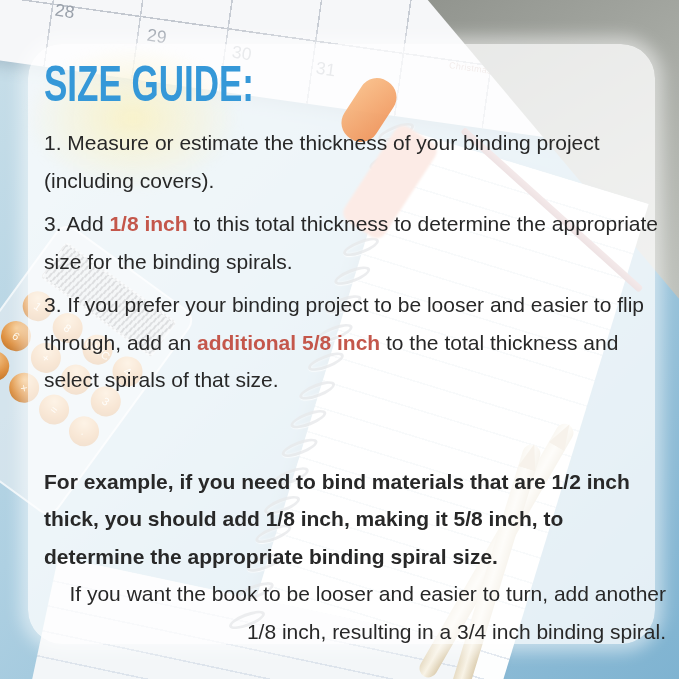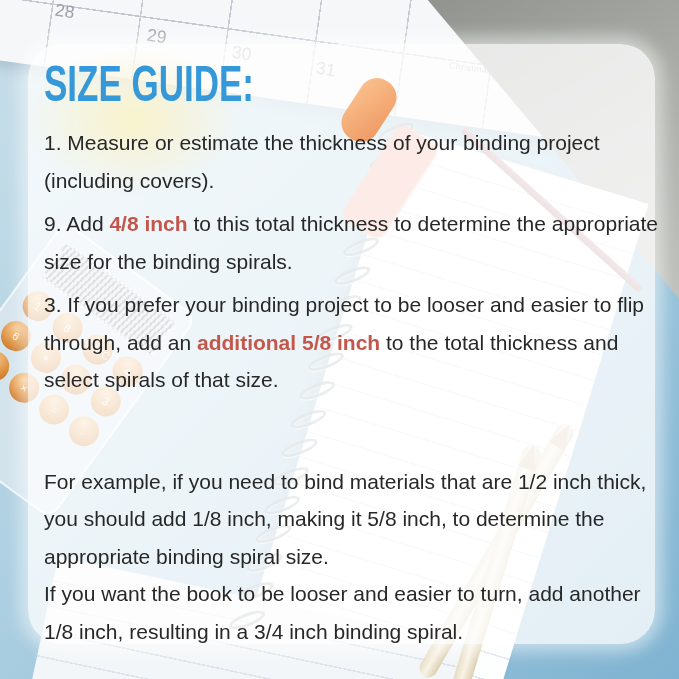--- a/index.html
+++ b/index.html
@@ -78,22 +78,22 @@
         background:radial-gradient(closest-side,rgba(251,240,186,.75),rgba(251,240,186,0));
         filter:blur(4px);}
 
   
   .content{position:absolute;left:44px;top:58px;width:622px;z-index:9;}
   h1.title{margin:0 0 14px 0;font-size:50px;line-height:52px;font-weight:700;
         color:#3598d8;letter-spacing:0;transform:scaleX(.7);transform-origin:left center;
         white-space:nowrap;}
   .copy{color:#282828;font-size:21px;line-height:37.5px;}
   .copy p{margin:0 0 6px 0;}
-  .copy .gap{margin-top:64px;}
-  .copy .tight{margin-top:-6px;}
+  .copy .gap{margin-top:64px;font-weight:bold;}
+  .copy .tight{margin-top:-6px;text-align:right;}
   .accent{color:#c4574b;font-weight:700;}
 </style>
 </head>
 <body>
 
 <div class="canvas">
 
   <div class="desk"></div>
 
   <div class="calendar"></div>
@@ -158,20 +158,20 @@
     </div>
 
   <div class="frost"></div>
   <div class="glow"></div>
   <div class="hl-cap"></div>
 
   <div class="content">
     <h1 class="title">SIZE GUIDE:</h1>
     <div class="copy">
       <p><span>1. Measure or estimate the thickness of your binding project (including covers).</span></p>
-      <p><span>9. Add </span><span class="accent">4/8 inch</span><span> to this total thickness to determine the appropriate size for the binding spirals.</span></p>
+      <p><span>3. Add </span><span class="accent">1/8 inch</span><span> to this total thickness to determine the appropriate size for the binding spirals.</span></p>
       <p><span>3. If you prefer your binding project to be looser and easier to flip through, add an </span><span class="accent">additional 5/8 inch</span><span> to the total thickness and select spirals of that size.</span></p>
       <p class="gap"><span>For example, if you need to bind materials that are 1/2 inch thick, you should add 1/8 inch, making it 5/8 inch, to determine the appropriate binding spiral size.</span></p>
       <p class="tight"><span>If you want the book to be looser and easier to turn, add another 1/8 inch, resulting in a 3/4 inch binding spiral.</span></p>
     </div>
   </div>
 
 </div>
 
 </body></html>

